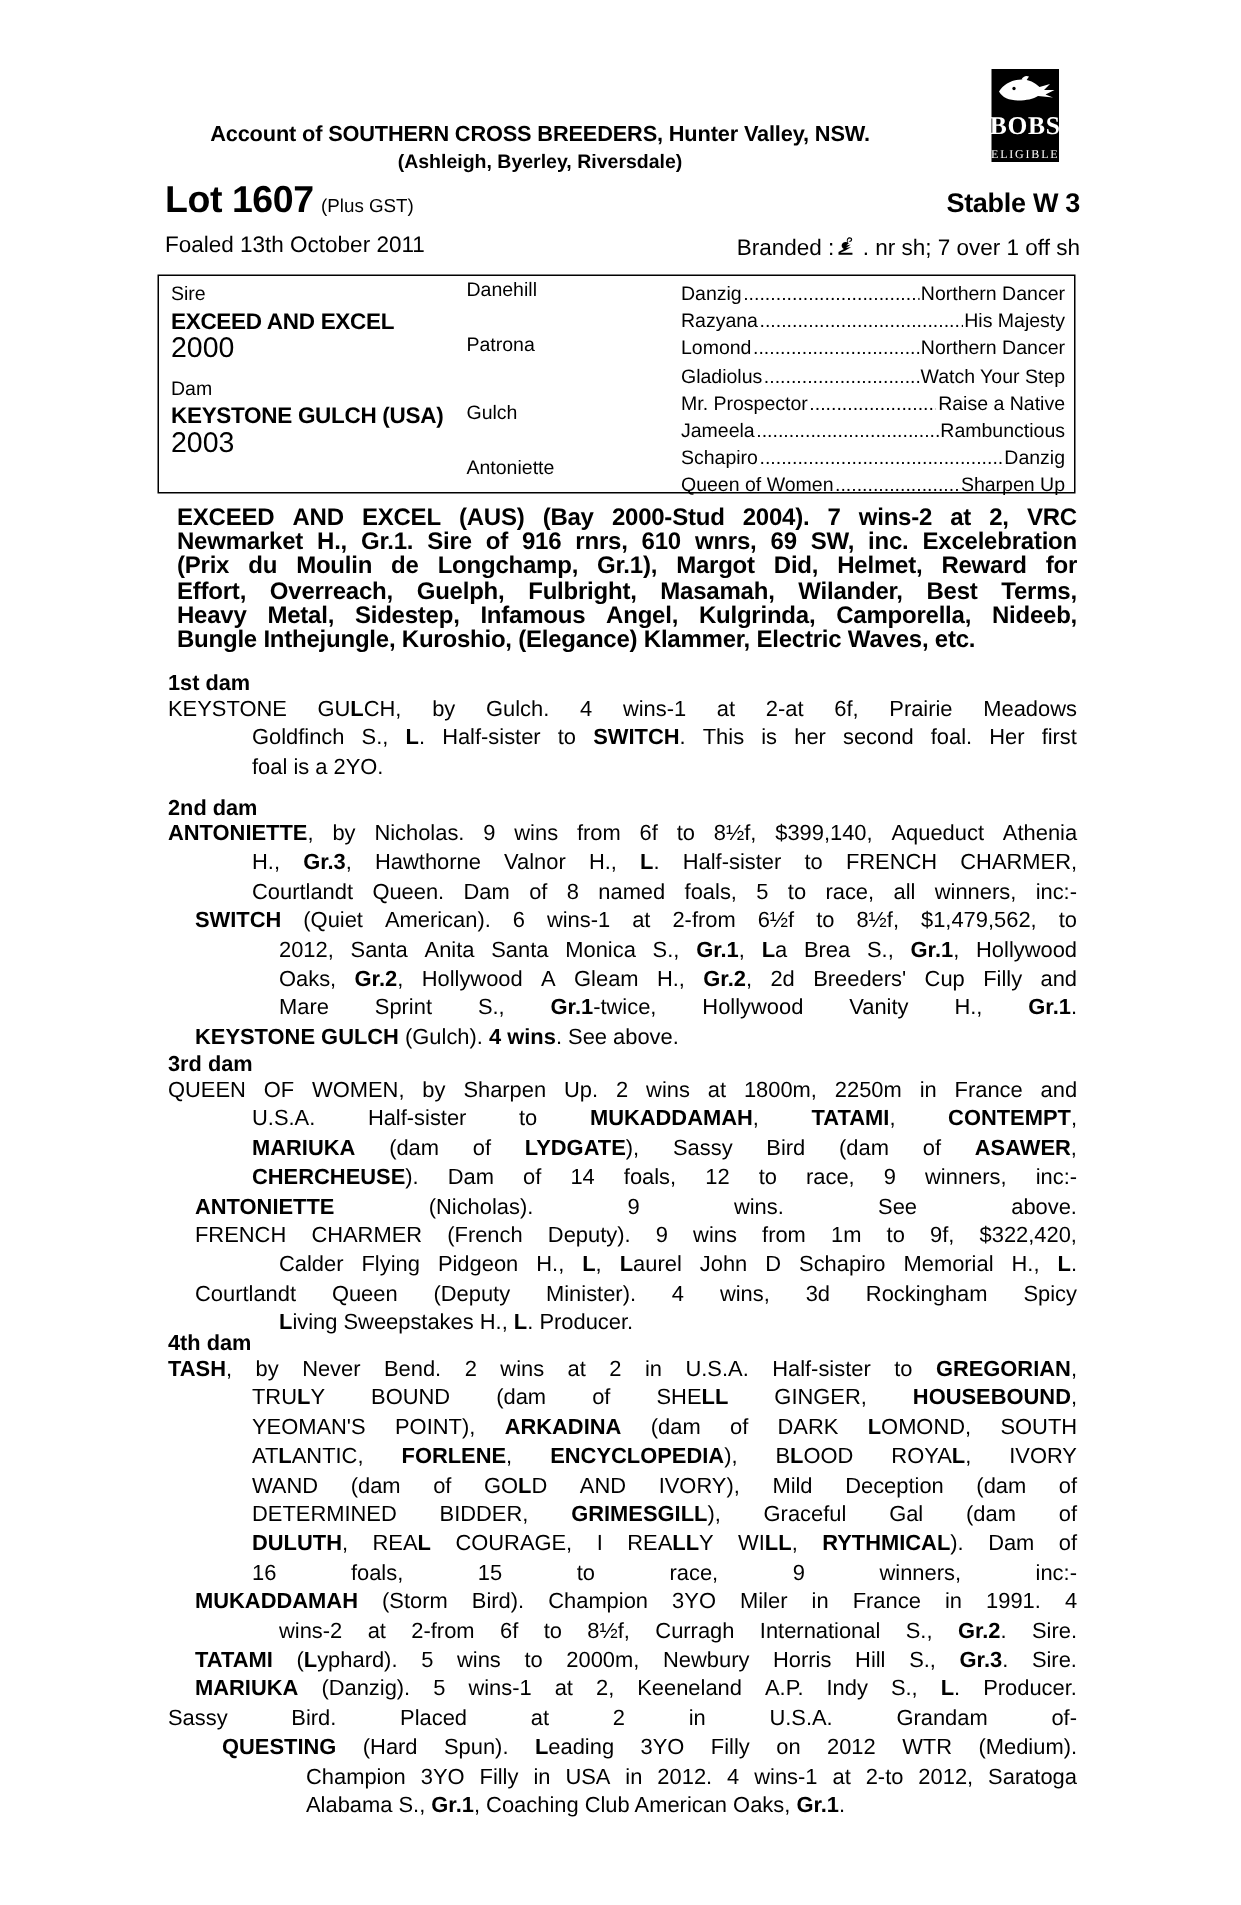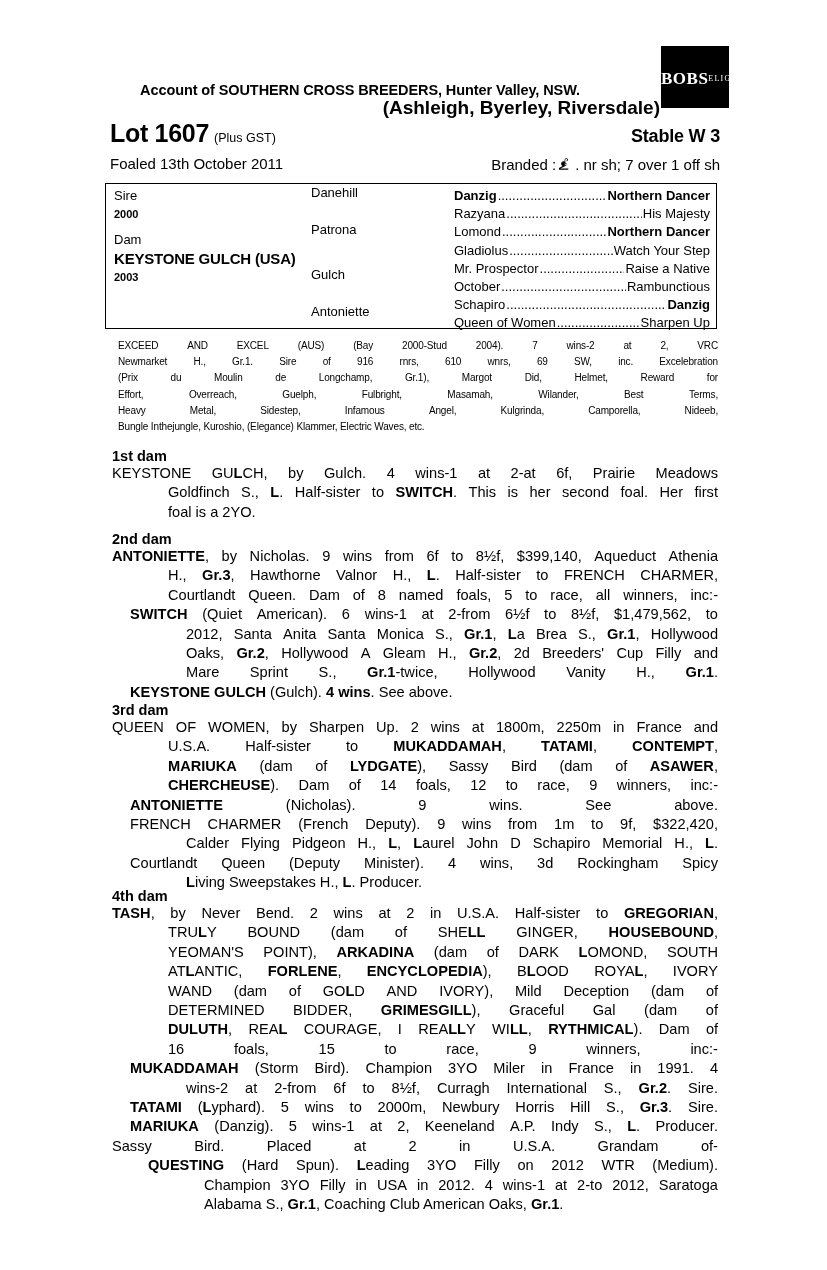--- a/index.html
+++ b/index.html
@@ -21,25 +21,25 @@
     left: 0; top: 0;
     width: 827px;
     height: 1270px;
   }
 
   
   .bobs-logo {
     position: absolute;
     left: 661px;
     top: 46px;
-    width: 68px;
+    width: 45px;
     height: 62px;
     background: #000000;
     display: flex;
-    flex-direction: row;
+    flex-direction: column;
     align-items: center;
     justify-content: space-between;
     box-sizing: border-box;
     padding-top: 4px;
   }
   .bobs-horse {
     width: 44px;
     height: 20px;
     display: block;
   }
@@ -69,22 +69,22 @@
     font-size: 14.5px;
     font-weight: bold;
     line-height: 17px;
     letter-spacing: -0.1px;
   }
   .account-line2 {
     position: absolute;
     left: 60px;
     top: 99px;
     width: 600px;
-    text-align: right;
-    font-size: 19px;
+    text-align: center;
+    font-size: 13px;
     font-weight: bold;
     line-height: 17px;
   }
 
   .lot-row {
     position: absolute;
     left: 110px;
     top: 119px;
     width: 610px;
     height: 30px;
@@ -150,21 +150,21 @@
   }
   .ped-left {
     position: absolute;
     left: 8px;
     top: 3px;
     width: 340px;
     font-size: 13px;
   }
   .ped-lbl  { font-size: 13px; font-weight: normal; line-height: 18px; height: 18px;}
   .ped-name { font-size: 15px; font-weight: bold; line-height: 19px; height: 19px; letter-spacing: -0.2px;}
-  .ped-year { font-size: 11px; font-weight: bold; line-height: 18px; height: 18px;}
+  .ped-year { font-size: 19px; font-weight: normal; line-height: 18px; height: 18px;}
   .ped-blank{ height: 8px; }
 
   .ped-gs {
     position: absolute;
     left: 205px;
     top: 0;
     font-size: 13px;
     line-height: 18px;
   }
   .ped-gs.n2 { top: 37px; }
@@ -187,30 +187,30 @@
   .ped-row .nm { flex: 0 0 auto; }
   .ped-row .dots {
     flex: 1 1 auto;
     overflow: hidden;
     white-space: nowrap;
     letter-spacing: 0px;
     font-size: 13px;
     margin: 0 1px;
   }
   .ped-row .tail { flex: 0 0 auto; }
-  .bold { font-weight: bold; }
+  .bold { font-weight: normal; }
 
   
   .sire-para {
     position: absolute;
     left: 118px;
     top: 338px;
     width: 600px;
-    font-size: 10px;
-    font-weight: normal;
+    font-size: 16px;
+    font-weight: bold;
     line-height: 16.2px;
     text-align: justify;
     letter-spacing: -0.15px;
   }
   .sire-para > div { white-space: nowrap; }
 
   
   .dam-head {
     position: absolute;
     left: 112px;
@@ -273,20 +273,21 @@
                  L1.0 11.0 L4.6 9.0 C3.0 8.2 2.6 6.2 3.9 5.0 C5.0 4.0 6.6 4.2 7.2 5.0
                  C6.2 4.1 6.3 2.2 7.4 1.5 C7.7 1.3 8.1 1.2 8.5 1.2 Z" fill="#000000"></path>
       </svg>
       <span>. nr sh; 7 over 1 off sh</span>
     </span>
   </div>
 
   <div class="ped-table">
     <div class="ped-left">
       <div class="ped-lbl">Sire</div>
+      <div class="ped-name">EXCEED AND EXCEL</div>
       <div class="ped-year">2000</div>
       <div class="ped-blank"></div>
       <div class="ped-lbl">Dam</div>
       <div class="ped-name">KEYSTONE GULCH (USA)</div>
       <div class="ped-year">2003</div>
     </div>
 
     <div class="ped-gs">
       <div class="ped-lbl">Danehill</div>
       <div class="ped-name" style="font-weight:normal;font-size:13px;height:19px;"></div>
@@ -318,21 +319,21 @@
           <span class="nm">Gladiolus</span>
           <span class="dots">................................................................................</span>
           <span class="tail">Watch Your Step</span>
         </div>
         <div class="ped-row">
           <span class="nm">Mr. Prospector</span>
           <span class="dots">................................................................................</span>
           <span class="tail">Raise a Native</span>
         </div>
         <div class="ped-row">
-          <span class="nm">October</span>
+          <span class="nm">Jameela</span>
           <span class="dots">................................................................................</span>
           <span class="tail">Rambunctious</span>
         </div>
         <div class="ped-row">
           <span class="nm">Schapiro</span>
           <span class="dots">................................................................................</span>
           <span class="tail bold">Danzig</span>
         </div>
         <div class="ped-row">
           <span class="nm">Queen of Women</span>

